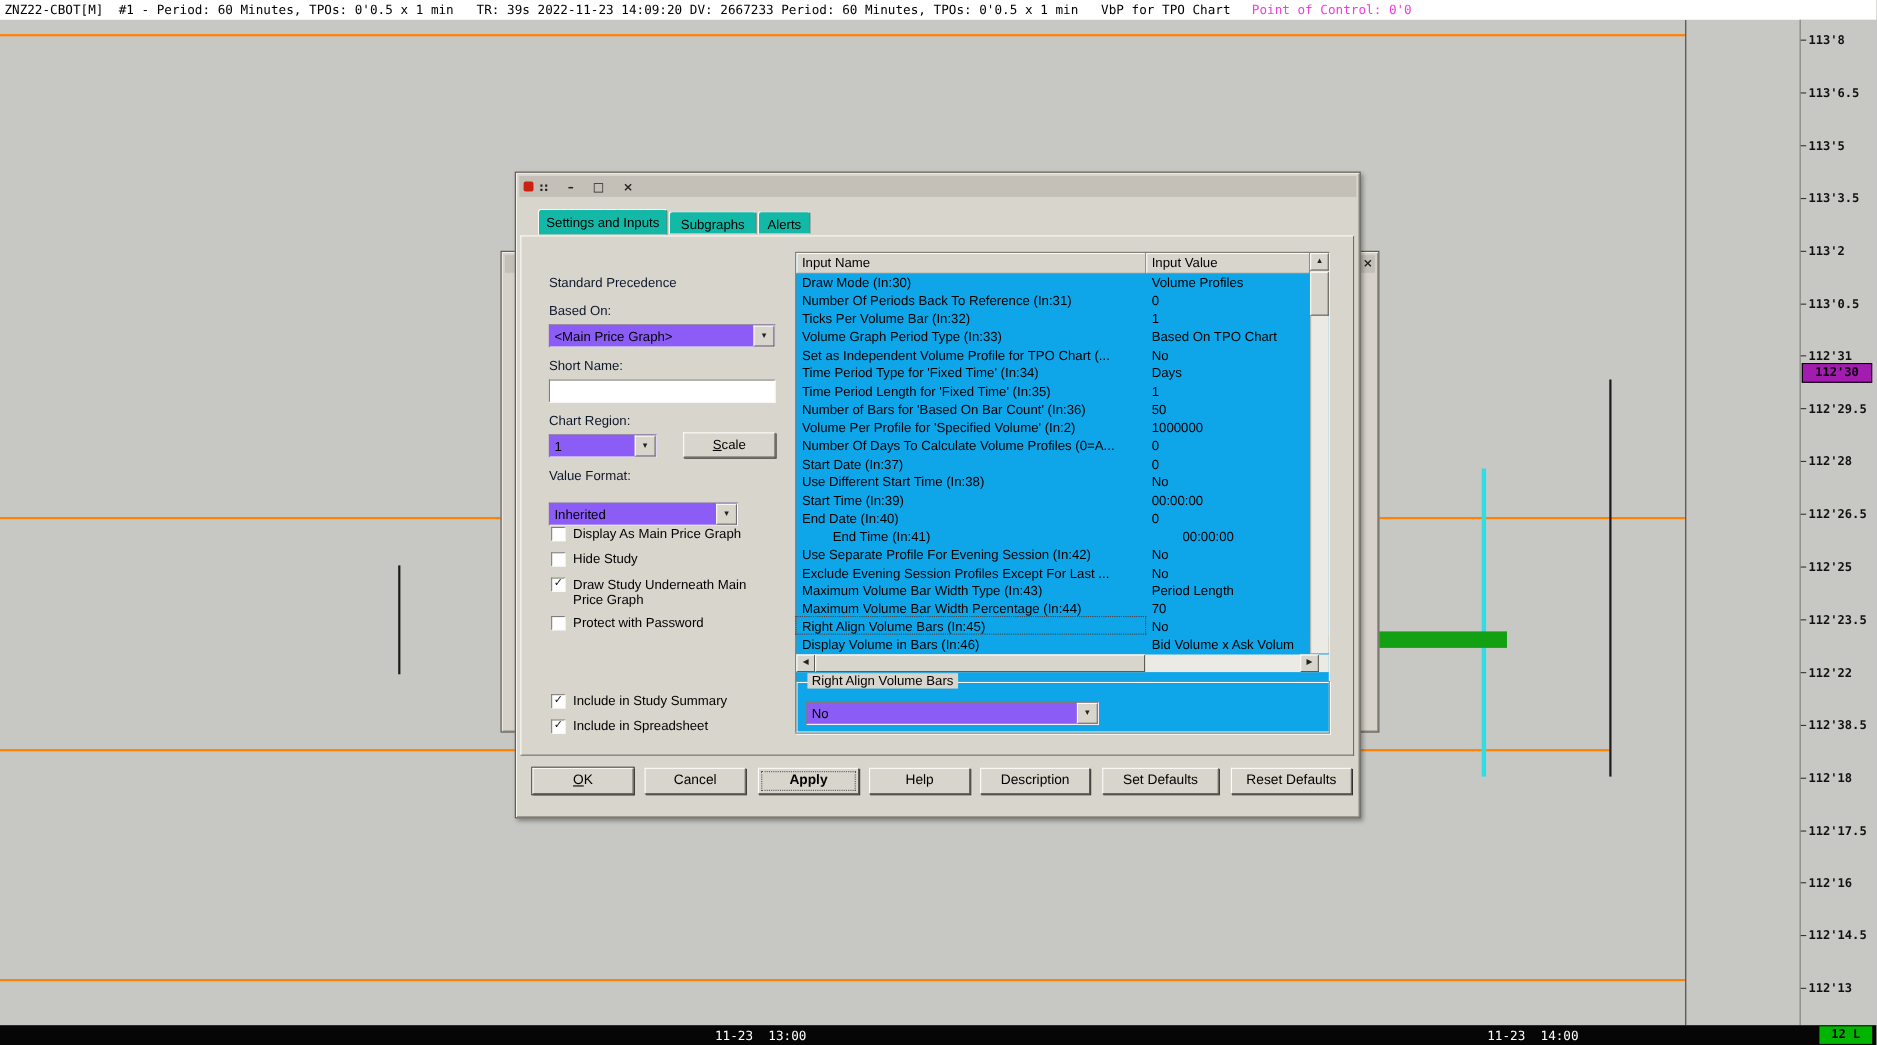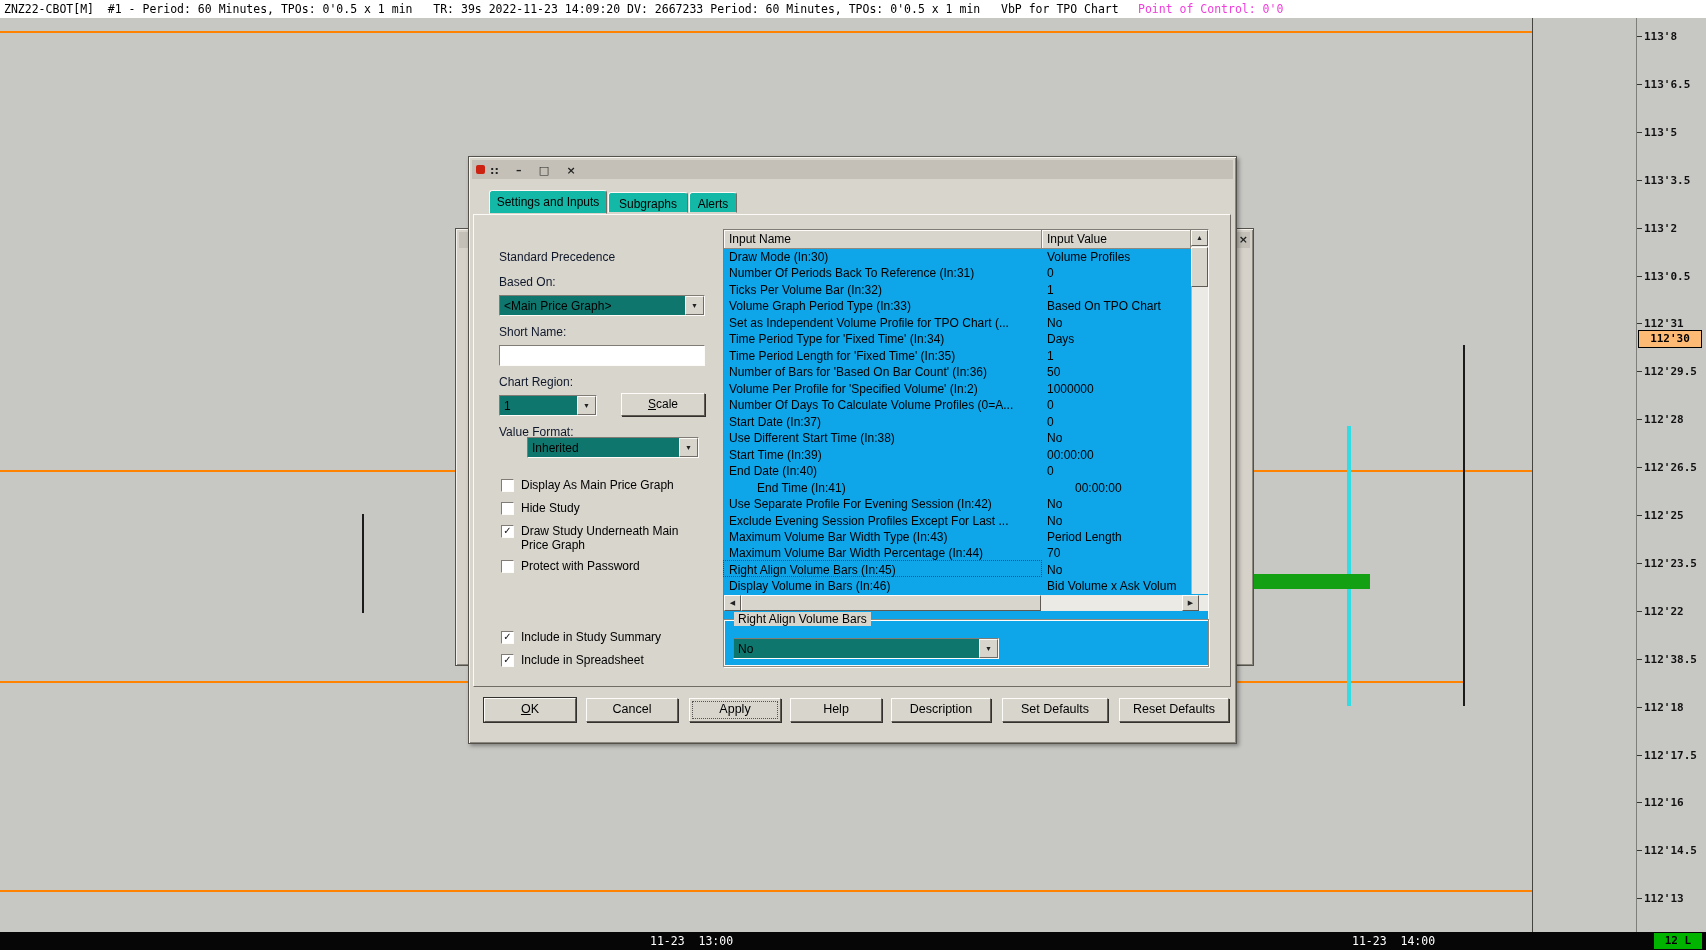--- a/index.html
+++ b/index.html
@@ -17,21 +17,21 @@
   .hline{position:absolute;height:2px;}
   .vline-main{position:absolute;left:1532px;top:18px;width:1px;height:914px;background:#46443f;}
   .cyan-line{position:absolute;left:1347px;top:426px;width:4px;height:280px;}
   .green-bar{position:absolute;left:1251px;top:574px;width:119px;height:15px;}
   .spine{position:absolute;width:2px;background:#1b1b1b;}
 
   
   .price-scale{position:absolute;left:1636px;top:18px;width:70px;height:914px;background:#c7c7c4;border-left:1px solid #7e7e7a;z-index:3;}
   .price-label{position:absolute;left:7px;font:bold 11px "DejaVu Sans Mono",monospace;color:#111;white-space:pre;}
   .price-label::before{content:"";position:absolute;left:-7px;top:6px;width:5px;height:1px;background:#333;}
-  .price-highlight{position:absolute;left:1px;top:312px;width:62px;height:16px;background:#fdba74;border:1px solid #000;
+  .price-highlight{position:absolute;left:1px;top:312px;width:62px;height:16px;background:#a21caf;border:1px solid #000;
                    font:bold 11px "DejaVu Sans Mono",monospace;text-align:center;line-height:15px;color:#000;}
 
   
   .bottom-bar{position:absolute;left:0;top:932px;width:1706px;height:18px;background:#060606;z-index:3;}
   .ts{position:absolute;top:2px;font:11.5px "DejaVu Sans Mono",monospace;color:#fff;white-space:pre;}
   .ts1{left:650px;}.ts2{left:1352px;}
   .corner-badge{position:absolute;left:1654px;top:933px;width:48px;height:16px;background:#00b400;color:#000;
                 font:bold 11px "DejaVu Sans Mono",monospace;text-align:center;line-height:16px;z-index:4;}
 
   
@@ -53,21 +53,21 @@
   .tab{position:absolute;top:35px;height:21px;background:#14b8a6;border:1px solid;border-color:#fbfaf6 #716d66 #d8d5cd #fbfaf6;
        border-radius:3px 3px 0 0;font:12px "Liberation Sans",sans-serif;text-align:center;padding-top:4px;box-sizing:border-box;z-index:3;}
   .tab.active{top:33px;height:24px;z-index:3;}
   .panel{position:absolute;left:4px;top:57px;width:758px;height:473px;background:#d8d5cd;border:1px solid;
          border-color:#fbfaf6 #716d66 #716d66 #fbfaf6;box-sizing:border-box;z-index:1;}
   .ctl{z-index:2;}
 
   .dlabel{position:absolute;font:12px "Liberation Sans",sans-serif;color:#0f172a;white-space:pre;z-index:2;}
   .field{position:absolute;height:21px;background:#fff;border:1px solid;border-color:#807c75 #fdfcf9 #fdfcf9 #807c75;
          box-sizing:border-box;font:12px "Liberation Sans",sans-serif;padding:0 4px;z-index:2;}
-  .combo{position:absolute;height:21px;background:#0f766e;border:1px solid;border-color:#807c75 #fdfcf9 #fdfcf9 #807c75;
+  .combo{position:absolute;height:21px;background:#8b5cf6;border:1px solid;border-color:#807c75 #fdfcf9 #fdfcf9 #807c75;
          box-sizing:border-box;display:flex;z-index:2;}
   .combo-val{flex:1;font:12px "Liberation Sans",sans-serif;padding:3px 0 0 4px;white-space:nowrap;overflow:hidden;}
   .combo-arrow{flex:0 0 17px;background:#d8d5cd;border:1px solid;border-color:#fbfaf6 #716d66 #716d66 #fbfaf6;
                font-size:7px;display:flex;align-items:center;justify-content:center;color:#222;}
 
   .mini-btn{position:absolute;background:#d8d5cd;border:1px solid;border-color:#fdfcf9 #5f5b54 #5f5b54 #fdfcf9;
             box-shadow:1px 1px 0 #33312d;font:12px "Liberation Sans",sans-serif;text-align:center;box-sizing:border-box;z-index:2;}
   .dlg-btn{position:absolute;top:541px;height:24px;background:#d8d5cd;border:1px solid;border-color:#fdfcf9 #5f5b54 #5f5b54 #fdfcf9;
            box-shadow:1px 1px 0 #33312d;font:12.5px "Liberation Sans",sans-serif;text-align:center;line-height:21px;box-sizing:border-box;z-index:2;}
   .dlg-btn.default{box-shadow:0 0 0 1px #33312d,1px 1px 0 #33312d;}
@@ -202,21 +202,21 @@
     <input class="field" style="left: 30px; top: 188px; width: 206px;" readonly="" value="">
 
     <div class="dlabel" style="left:30px;top:218px;">Chart Region:</div>
     <div class="combo" style="left:30px;top:238px;width:98px;">
       <span class="combo-val">1</span>
       <span class="combo-arrow">▼</span>
     </div>
     <div class="mini-btn" style="left:152px;top:236px;width:84px;height:23px;line-height:20px;"><u>S</u><span>cale</span></div>
 
     <div class="dlabel" style="left:30px;top:268px;">Value Format:</div>
-    <div class="combo" style="left:30px;top:280px;width:172px;margin-left:28px;">
+    <div class="combo" style="left:30px;top:300px;width:172px;">
       <span class="combo-val">Inherited</span>
       <span class="combo-arrow">▼</span>
     </div>
 
     <div id="cb-group1">
         <div class="cb-row" style="top: 322px;">
           <div class="cb-box"></div>
           <div class="cb-label">Display As Main Price Graph</div>
         </div>
         <div class="cb-row" style="top: 345px;">
@@ -348,21 +348,21 @@
       <span class="group-label">Right Align Volume Bars</span>
       <div class="combo" style="left:9px;top:18px;width:266px;">
         <span class="combo-val">No</span>
         <span class="combo-arrow">▼</span>
       </div>
     </div>
 
     <div id="dlg-buttons">
         <div class="dlg-btn default" style="left: 15px; width: 92px;"><u>O</u>K</div>
         <div class="dlg-btn" style="left: 117px; width: 92px;">Cancel</div>
-        <div class="dlg-btn focusd" style="left: 220px; width: 92px;">Apply</div>
+        <div class="dlg-btn focusd" style="left: 220px; width: 92px; font-weight: bold;">Apply</div>
         <div class="dlg-btn" style="left: 321px; width: 92px;">Help</div>
         <div class="dlg-btn" style="left: 422px; width: 100px;">Description</div>
         <div class="dlg-btn" style="left: 533px; width: 106px;">Set Defaults</div>
         <div class="dlg-btn" style="left: 650px; width: 110px;">Reset Defaults</div>
       </div>
   </div>
 
 </div>
 
 </body></html>

